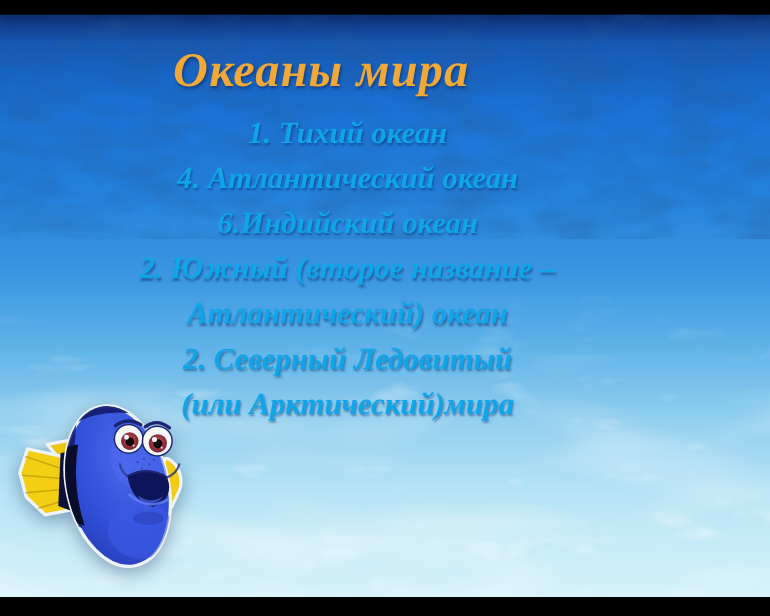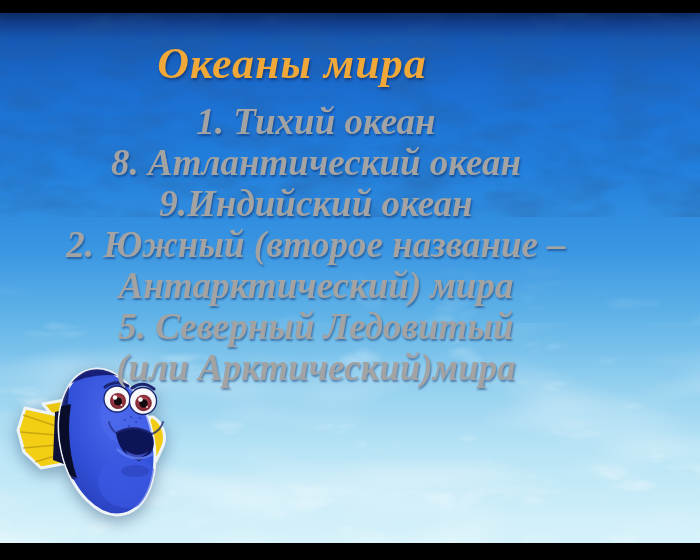--- a/index.html
+++ b/index.html
@@ -18,22 +18,22 @@
     text-align:center;font-style:italic;font-weight:bold;
   }
   .title{
     margin-top:27px;
     font-size:44px;line-height:48px;letter-spacing:1px;
     color:#F0A838;
     text-shadow:1px 2px 3px rgba(5,25,75,0.55);
   }
   .ocean-list{margin-top:13px;}
   .ocean-list .line{
-    font-size:37px;line-height:41px;
-    color:#a3a3a3;
+    font-size:28px;line-height:41px;
+    color:#0ea5e9;
     text-shadow:1px 2px 2px rgba(5,30,90,0.45);
     white-space:nowrap;
     padding-left:48px;
   }
   .fish{
     position:absolute;left:13px;top:360px;width:175px;height:165px;z-index:2;
     filter:drop-shadow(0 5px 8px rgba(0,25,70,0.35));
   }
 </style>
 </head>
@@ -160,24 +160,24 @@
       <path d="M139,74 Q148,70 150,62" stroke="#1A2470" stroke-width="2" fill="none" opacity="0.75" stroke-linecap="round"></path>
       <path d="M103,73 Q97,68 96,62" stroke="#1A2470" stroke-width="2" fill="none" opacity="0.55" stroke-linecap="round"></path>
       <ellipse cx="122" cy="111" rx="14" ry="6" fill="#1C2C90" opacity="0.3"></ellipse>
     </g>
   </svg>
 
   <div class="content">
     <div class="title">Океаны мира</div>
     <div class="ocean-list">
       <div class="line">1. Тихий океан</div>
-      <div class="line">8. Атлантический океан</div>
-      <div class="line">9.Индийский океан</div>
+      <div class="line">4. Атлантический океан</div>
+      <div class="line">6.Индийский океан</div>
       <div class="line">2. Южный (второе название –</div>
-      <div class="line">Антарктический) мира</div>
-      <div class="line">5. Северный Ледовитый</div>
+      <div class="line">Атлантический) океан</div>
+      <div class="line">2. Северный Ледовитый</div>
       <div class="line">(или Арктический)мира</div>
     </div>
   </div>
 
   <div class="letterbox top"></div>
   <div class="letterbox bottom"></div>
 </div>
 
 </body></html>

